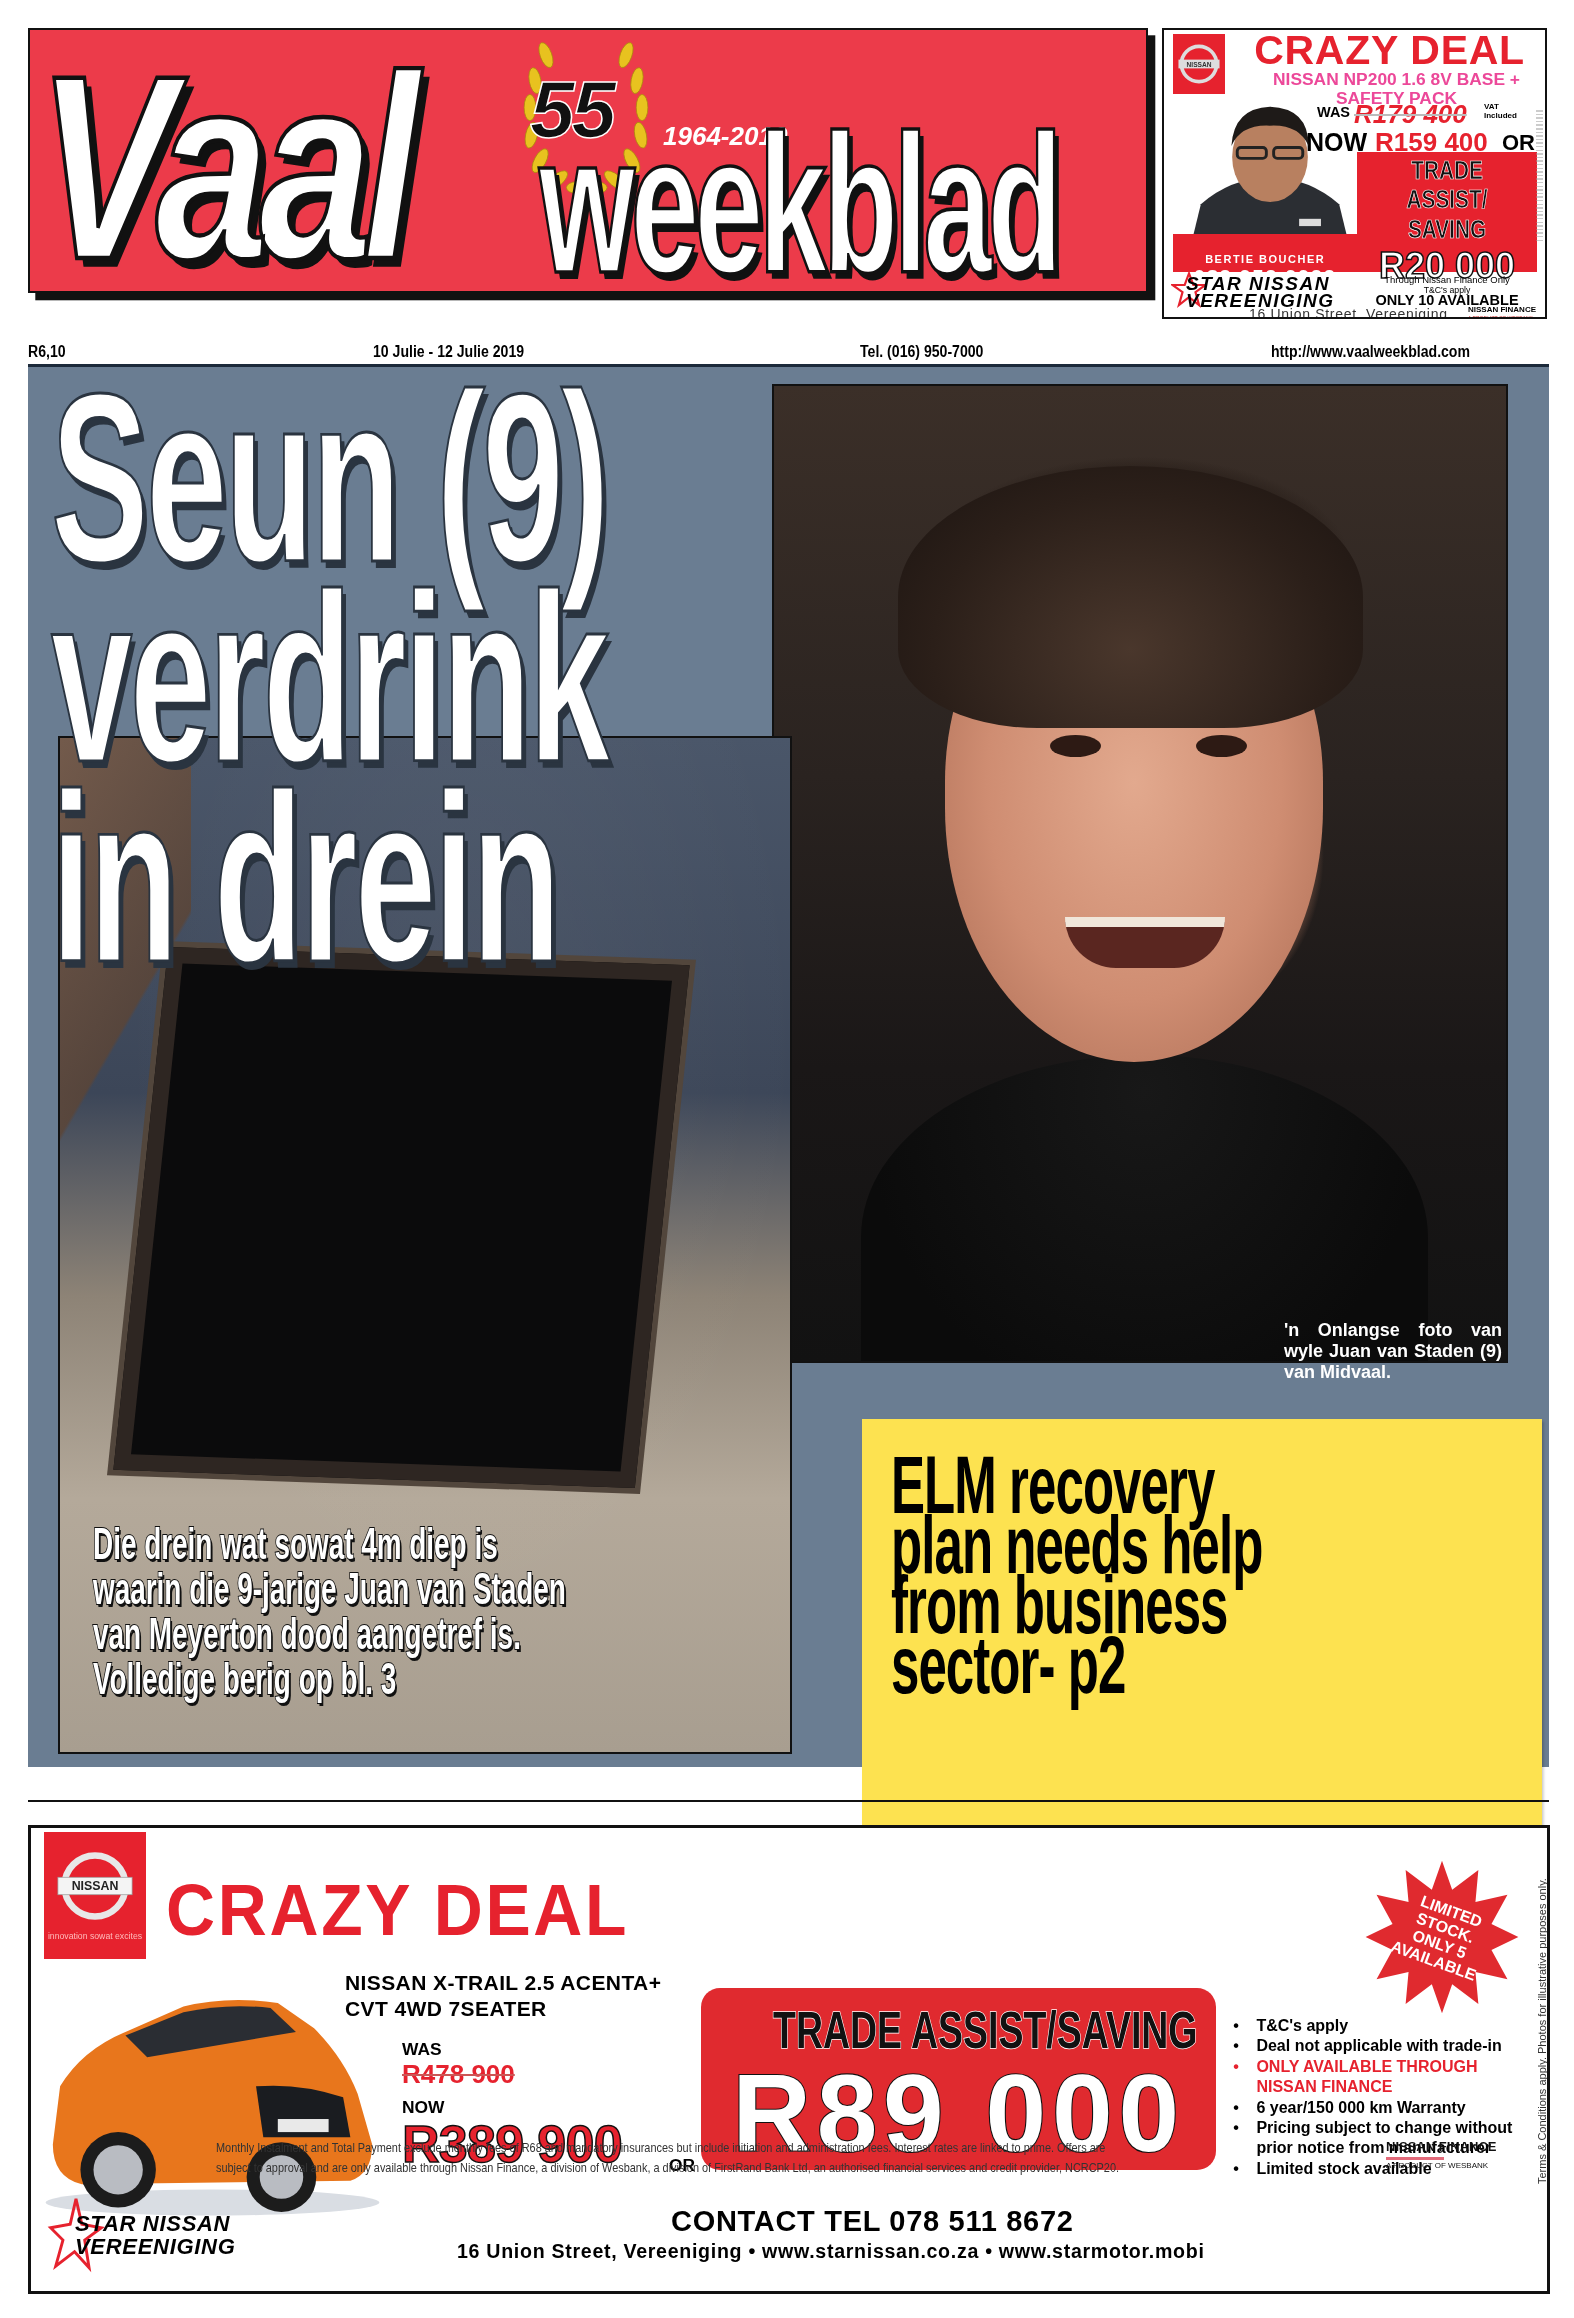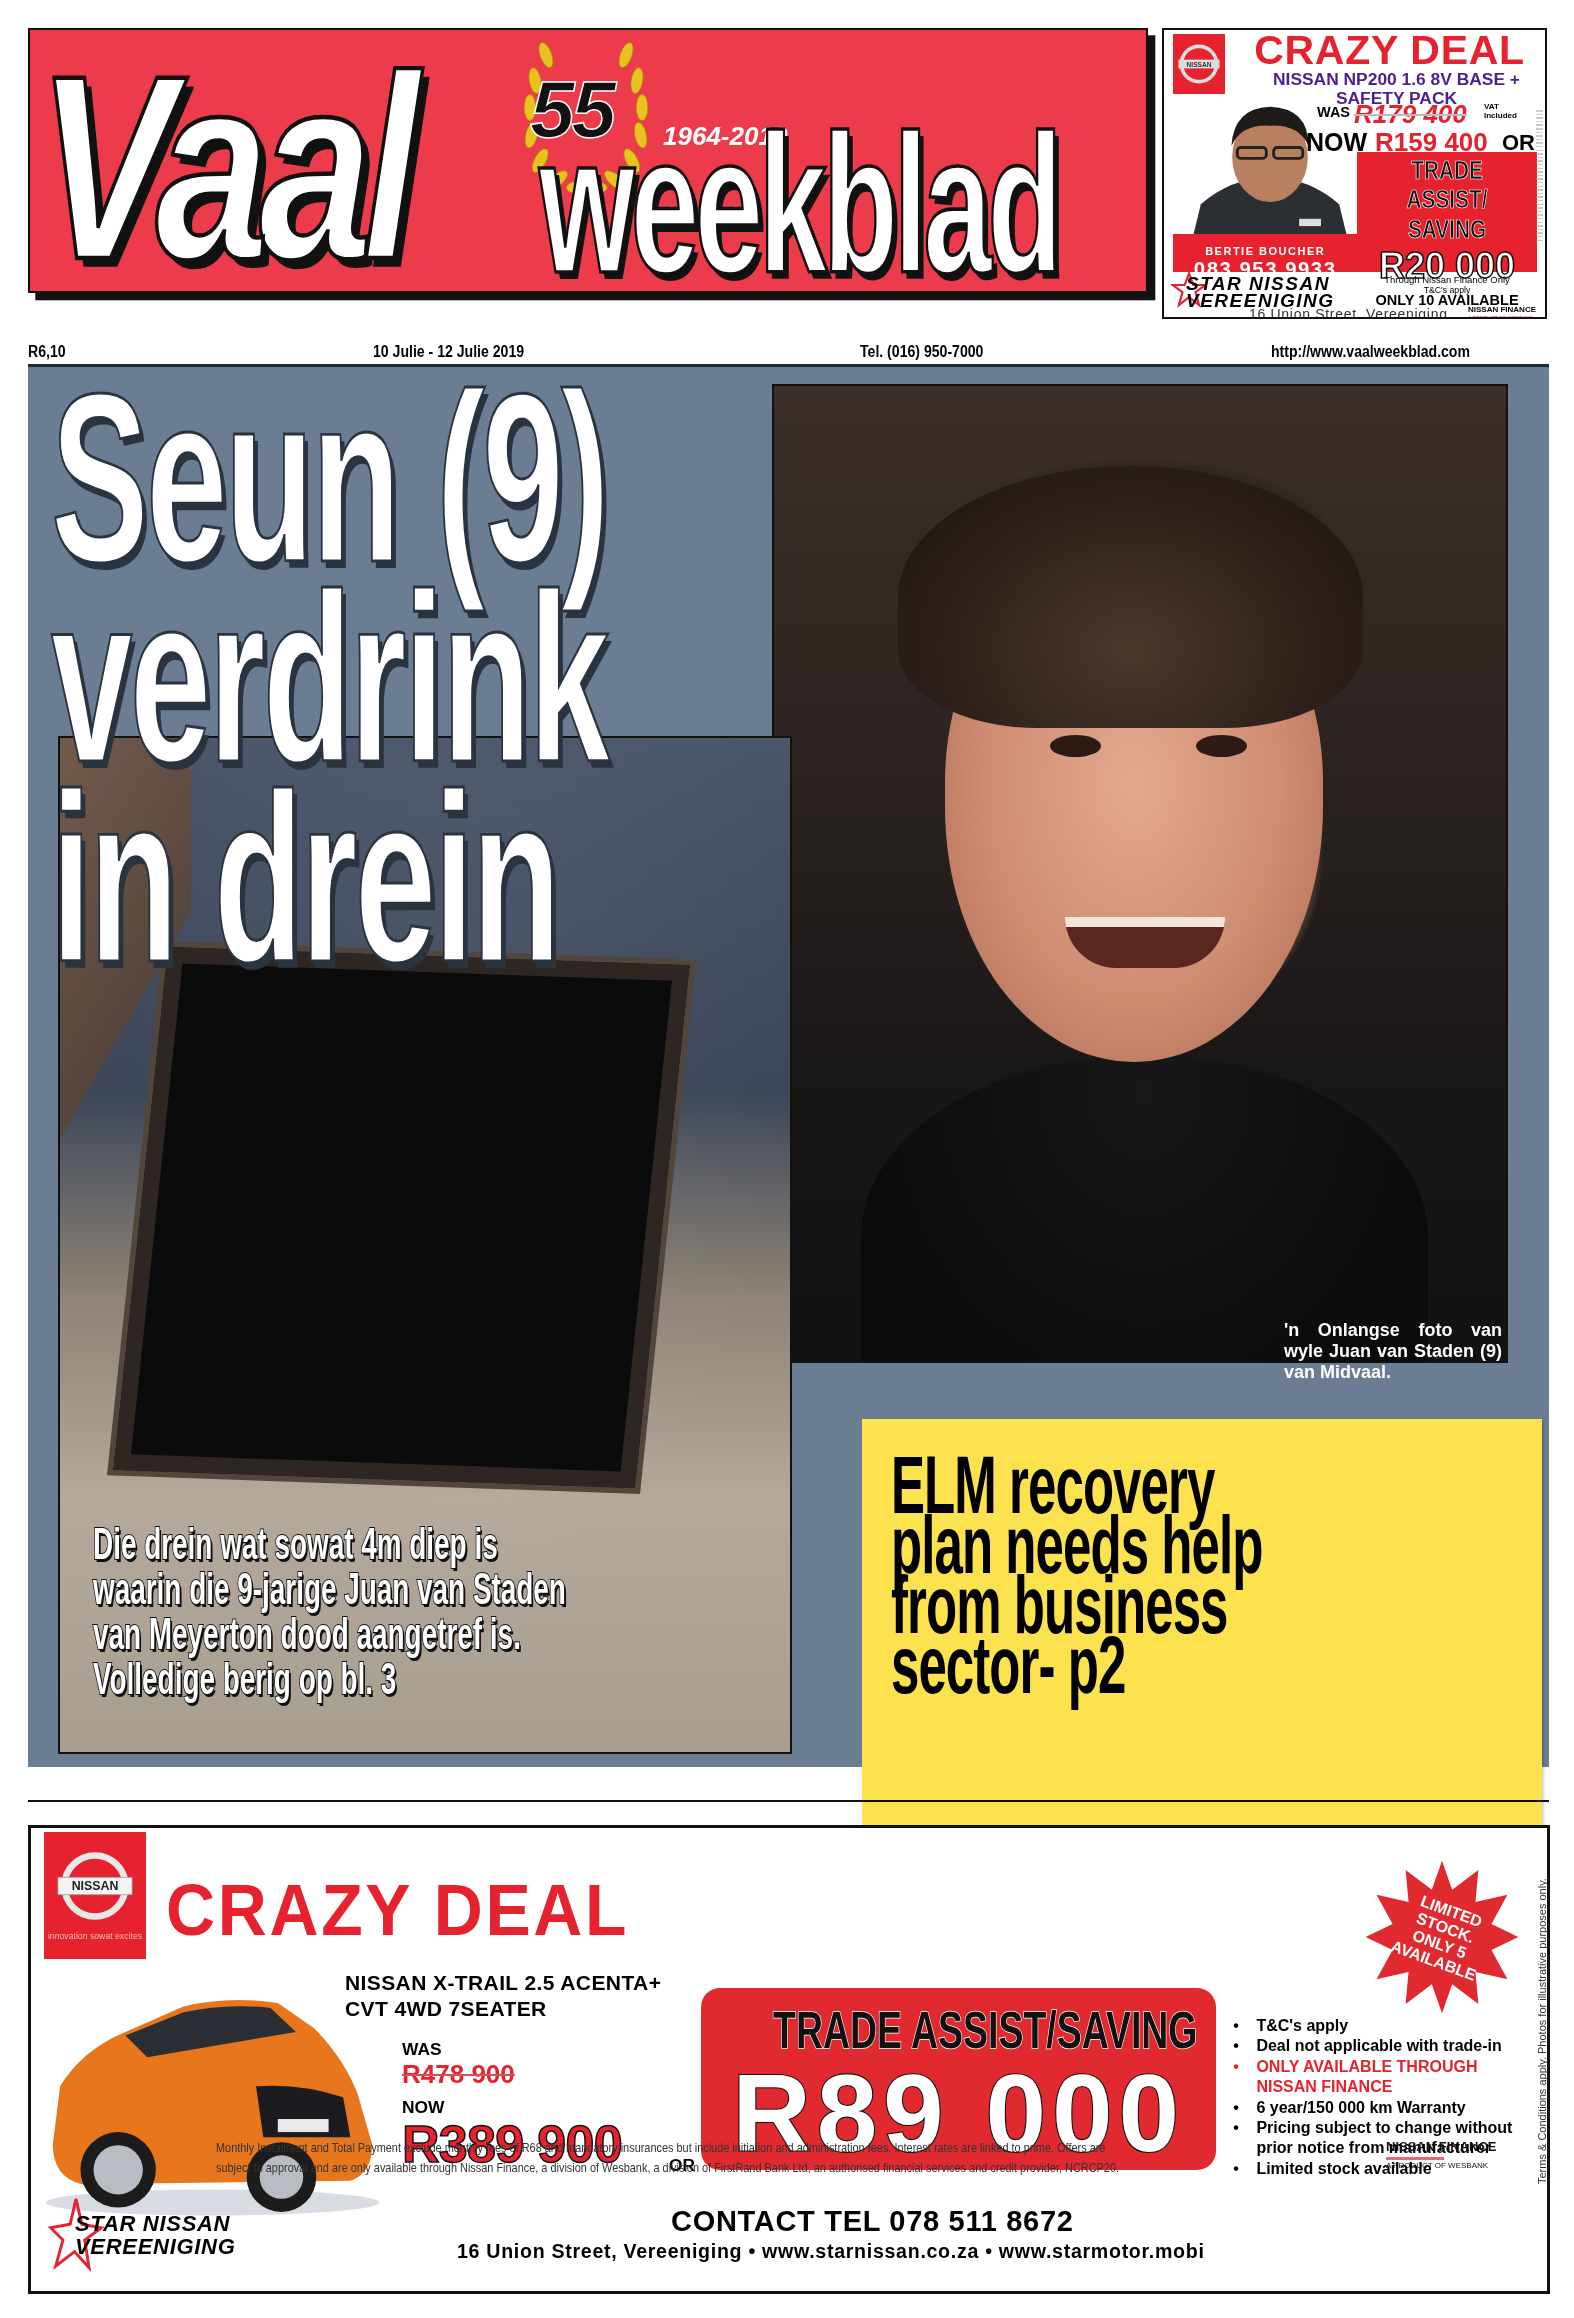--- a/index.html
+++ b/index.html
@@ -52,39 +52,39 @@
     position: absolute; left: 8.7px; top: 3.6px; width: 52px; height: 60px; background: #e6222e;
     display: flex; align-items: center; justify-content: center;
   }
   .ta-title {
     position: absolute; left: 69px; top: 0px; width: 313px; text-align: center;
     font-family: "Liberation Sans", sans-serif; font-weight: 900; font-size: 41px; line-height: 41px;
     color: #e6222e; letter-spacing: 0.7px;
   }
   .ta-model {
     position: absolute; left: 87px; top: 40px; width: 291px; text-align: center;
-    font-weight: 700; font-size: 17.4px; line-height: 19px; color: #4c1d95;
+    font-weight: 700; font-size: 17.4px; line-height: 19px; color: #ec4899;
   }
   .ta-was { position: absolute; left: 153px; top: 74px; font-weight: 700; font-size: 14.5px; }
   .ta-was-price {
     position: absolute; left: 190px; top: 69px; font-weight: 900; font-size: 26px; color: #e6222e;
     text-decoration: line-through; text-decoration-color: #bbb; font-style: italic;
   }
   .ta-vat { position: absolute; left: 320px; top: 73px; font-weight: 700; font-size: 8px; line-height: 8.7px; width: 44px; }
   .ta-now { position: absolute; left: 142px; top: 98px; font-weight: 900; font-size: 25px; }
   .ta-now-price { position: absolute; left: 211px; top: 97px; font-weight: 900; font-size: 26px; color: #e6222e; }
   .ta-or { position: absolute; left: 338px; top: 100px; font-weight: 900; font-size: 22px; }
   .ta-person {
     position: absolute; left: 14.5px; top: 65px; width: 182px; height: 169px;
   }
   .ta-nameplate {
     position: absolute; left: 8.7px; top: 204px; width: 185px; height: 38px; background: #e6222e;
     color: #fff; text-align: center;
   }
-  .ta-name { font-weight: 900; font-size: 11px; letter-spacing: 1.5px; line-height: 13px; padding-top: 11px; }
+  .ta-name { font-weight: 900; font-size: 11px; letter-spacing: 1.5px; line-height: 13px; padding-top: 19px; }
   .ta-phone { font-weight: 900; font-size: 20.4px; letter-spacing: 1.5px; line-height: 22px; }
   .ta-redbox {
     position: absolute; left: 193px; top: 122px; width: 180px; height: 120px; background: #e6222e;
     text-align: center; color: #111;
   }
   .ta-trade { font-weight: 900; font-size: 26px; line-height: 29px; padding-top: 4.4px; transform: scaleX(0.8); -webkit-text-stroke: 0.7px #fff; }
   .ta-saving { font-weight: 900; font-size: 26px; line-height: 30.5px; transform: scaleX(0.8); -webkit-text-stroke: 0.7px #fff; }
   .ta-amount { font-weight: 900; font-size: 36px; line-height: 41px; color: #fff; -webkit-text-stroke: 1.5px #111; }
   .ta-finance-only { position: absolute; left: 193px; top: 245px; width: 180px; text-align: center; font-size: 9.5px; line-height: 10.2px; }
   .ta-tcs { position: absolute; left: 193px; top: 256px; width: 180px; text-align: center; font-size: 8.7px; line-height: 8.7px; }

